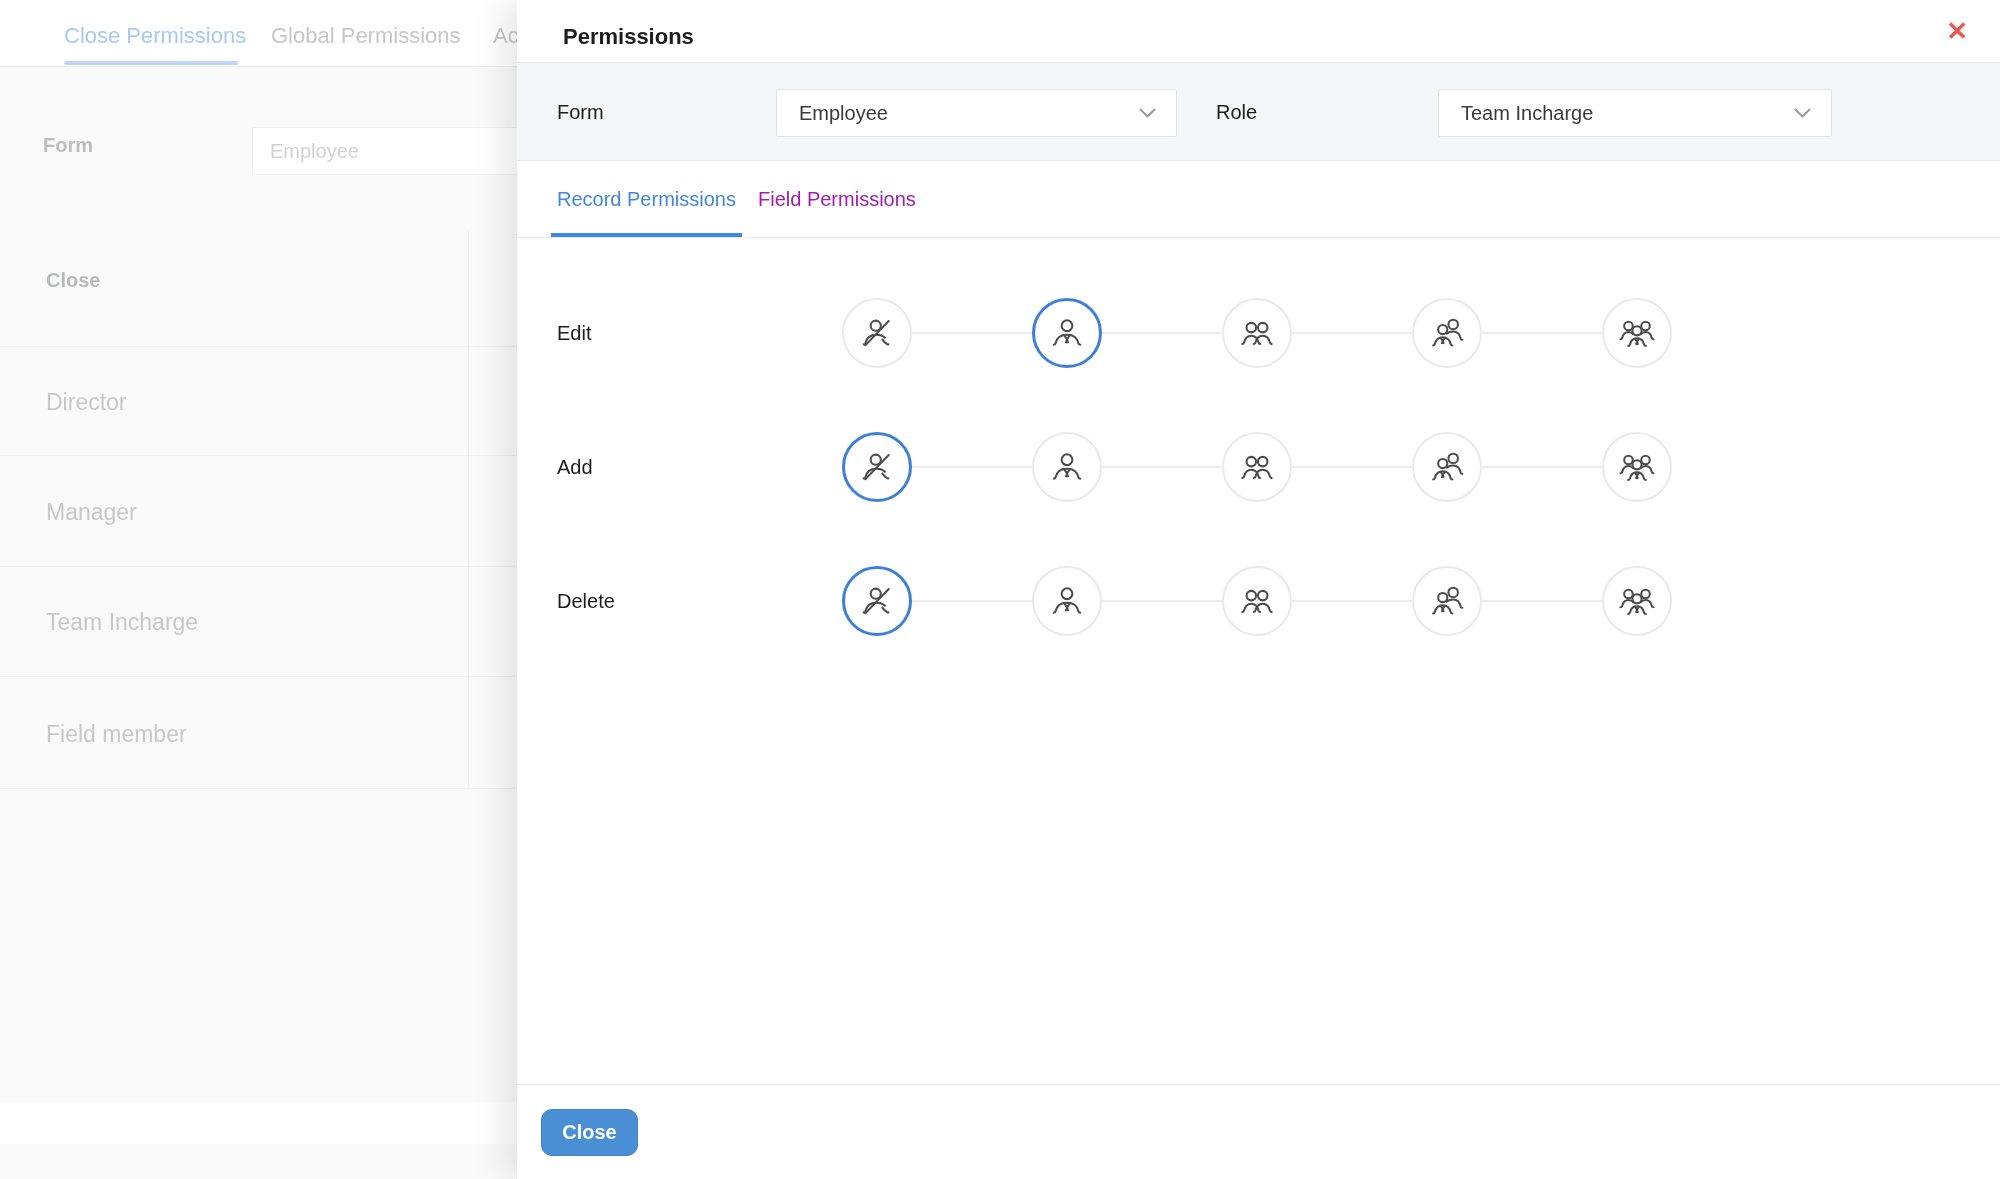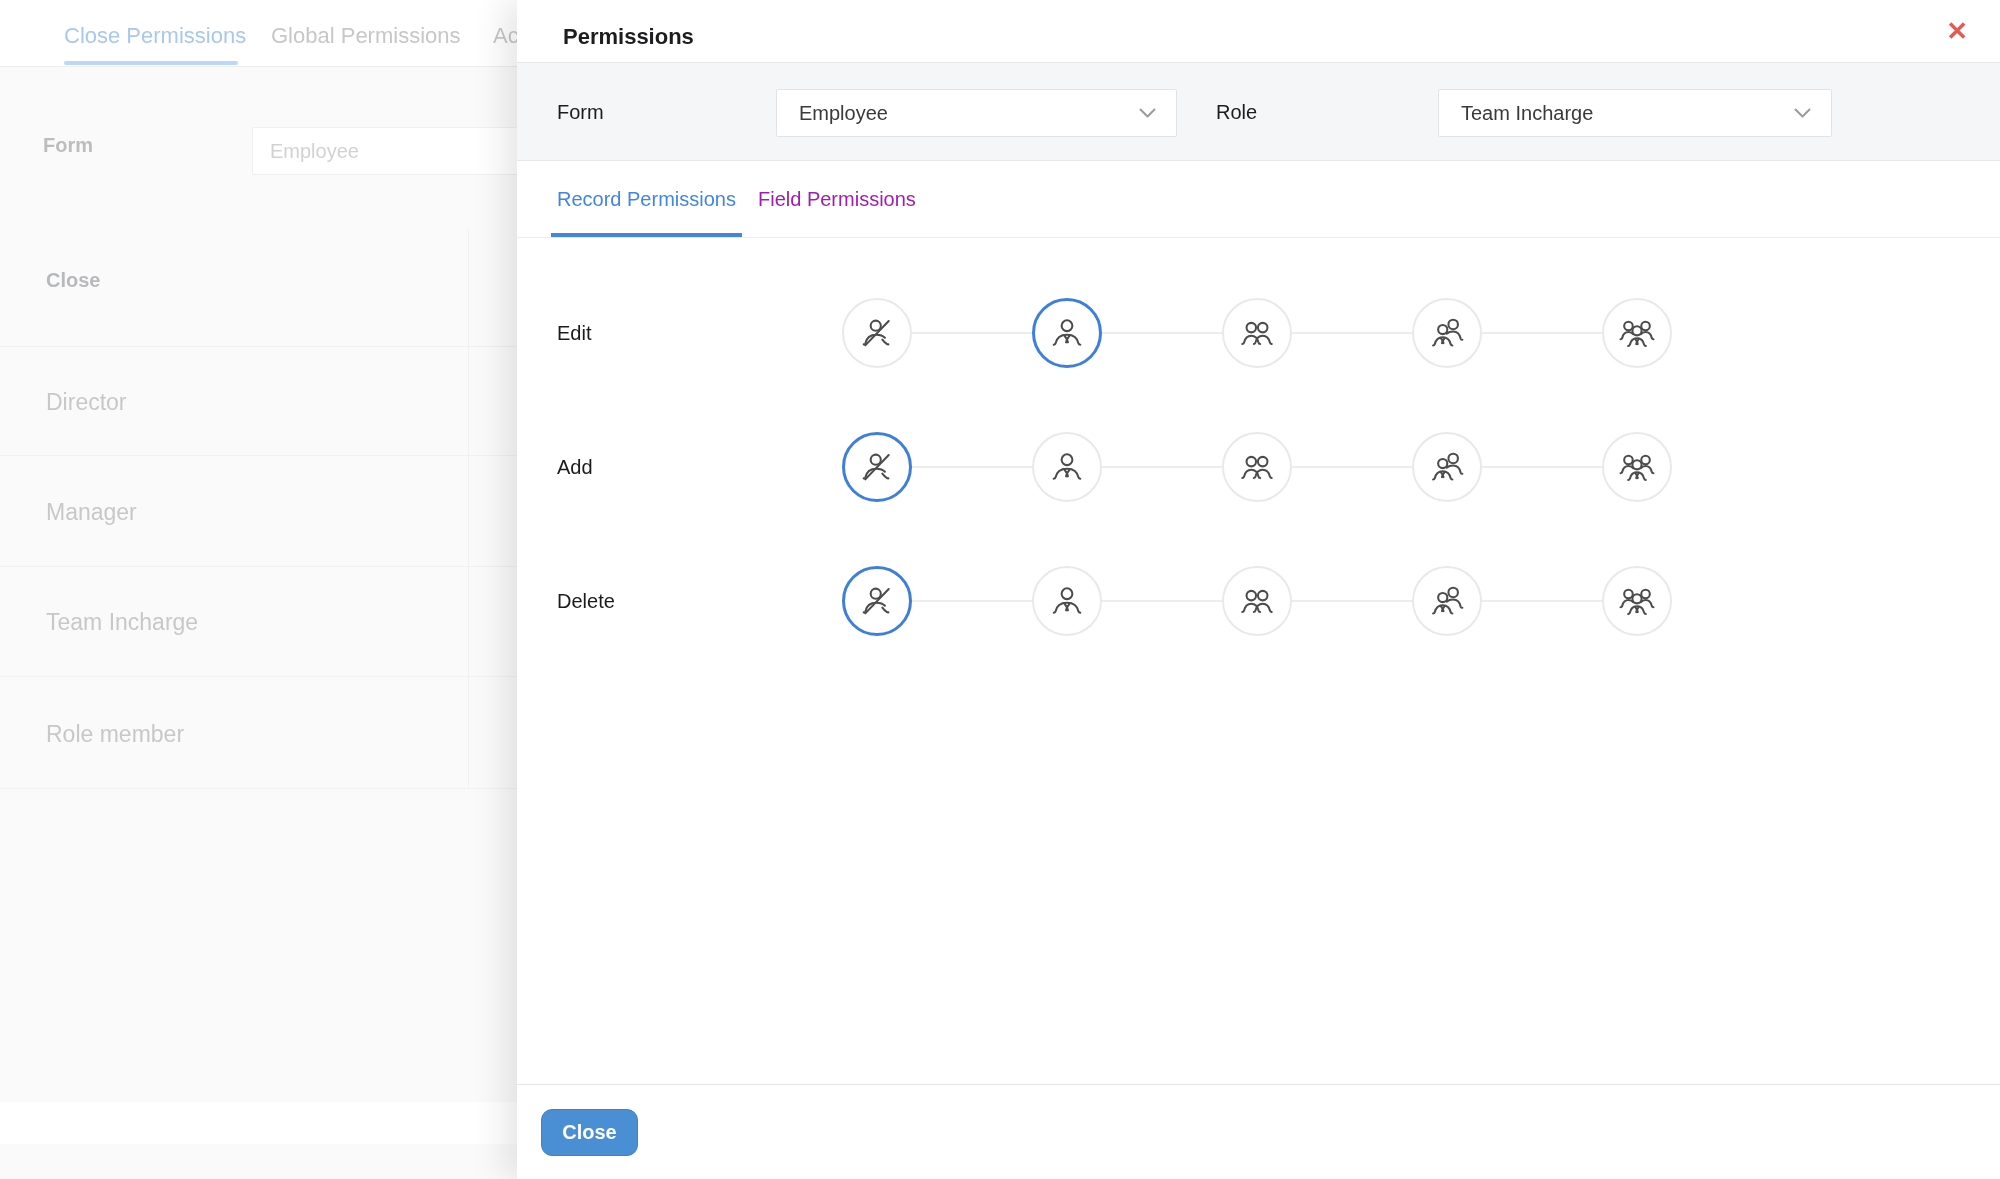--- a/index.html
+++ b/index.html
@@ -108,21 +108,21 @@
     <div class="bg-underline"></div>
   </div>
   <div class="bg-form-label">Form</div>
   <div class="bg-input">
     <span>Employee</span>
   </div>
   <div class="bg-roles-header">Close</div>
   <div class="bg-role" style="top:402px">Director</div>
   <div class="bg-role" style="top:512px">Manager</div>
   <div class="bg-role" style="top:622px">Team Incharge</div>
-  <div class="bg-role" style="top:734px">Role member</div>
+  <div class="bg-role" style="top:734px">Field member</div>
   <div class="bg-divider" style="top:346px"></div>
   <div class="bg-divider" style="top:455px"></div>
   <div class="bg-divider" style="top:566px"></div>
   <div class="bg-divider" style="top:676px"></div>
   <div class="bg-divider" style="top:788px"></div>
   <div class="bg-vdivider"></div>
   <div class="bg-white-band"></div>
 </div>
 
 <div class="modal">

